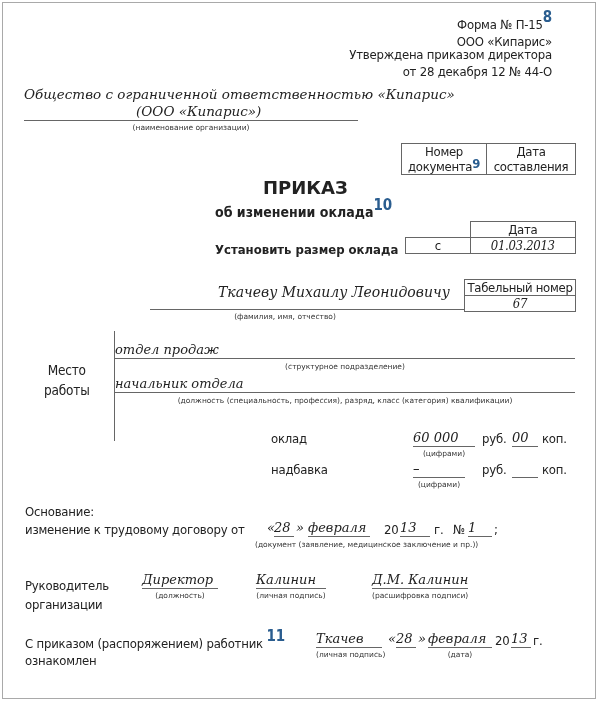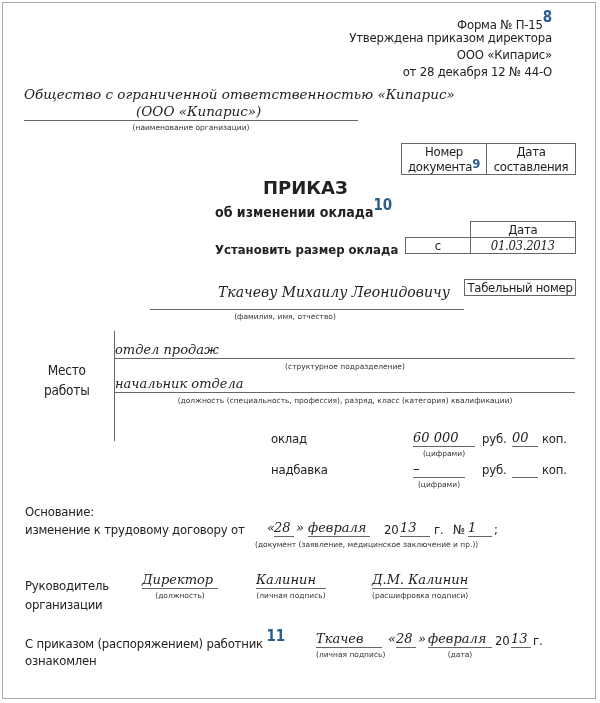--- a/index.html
+++ b/index.html
@@ -22,22 +22,22 @@
   .fill { font-family:"DejaVu Serif", serif; font-style:italic; font-size:13px; }
   .lbl { font-size:13px; letter-spacing:-0.2px; }
 </style>
 </head>
 <body>
 
 <div class="frame"></div>
 
 <div class="abs hdr sans" style="right:48px; top:16px;">
   <div><span>Форма № П-15</span><span class="note">8</span></div>
+  <div>ООО «Кипарис»</div>
   <div style="margin-top:-4px;">Утверждена приказом директора</div>
-  <div>ООО «Кипарис»</div>
   <div>от 28 декабря 12 № 44-О</div>
 </div>
 
 <div class="abs serif-i" style="left:24px; top:86px; font-size:13.5px;">Общество с ограниченной ответственностью «Кипарис»</div>
 <div class="abs serif-i" style="left:136px; top:103px; font-size:13.5px;">(ООО «Кипарис»)</div>
 <div class="line" style="left:24px; top:120px; width:334px;"></div>
 <div class="abs cap" style="left:24px; width:334px; top:123px;">(наименование организации)</div>
 
 <table class="box sans" style="left:401px; top:143px; width:175px;">
   <tbody>
@@ -62,20 +62,23 @@
     <td>с</td>
     <td class="val">01.03.2013</td>
   </tr>
 </tbody>
   </table>
 
 <table class="box sans" style="left:464px; top:279px; width:112px;">
   <tbody>
       <tr>
         <td>Табельный номер</td>
+      </tr>
+  <tr>
+        <td class="val">67</td>
       </tr>
 </tbody>
   </table>
 <div class="abs serif-i" style="left:218px; top:284px; font-size:14px;">Ткачеву Михаилу Леонидовичу</div>
 <div class="line" style="left:150px; top:309px; width:314px;"></div>
 <div class="abs cap" style="left:150px; width:270px; top:312px;">(фамилия, имя, отчество)</div>
 
 <div class="vline" style="left:114px; top:331px; height:110px;"></div>
 <div class="abs sans lbl" style="left:44px; top:360px; text-align:center; line-height:20px; font-size:13.5px;">
   <div>Место</div>

